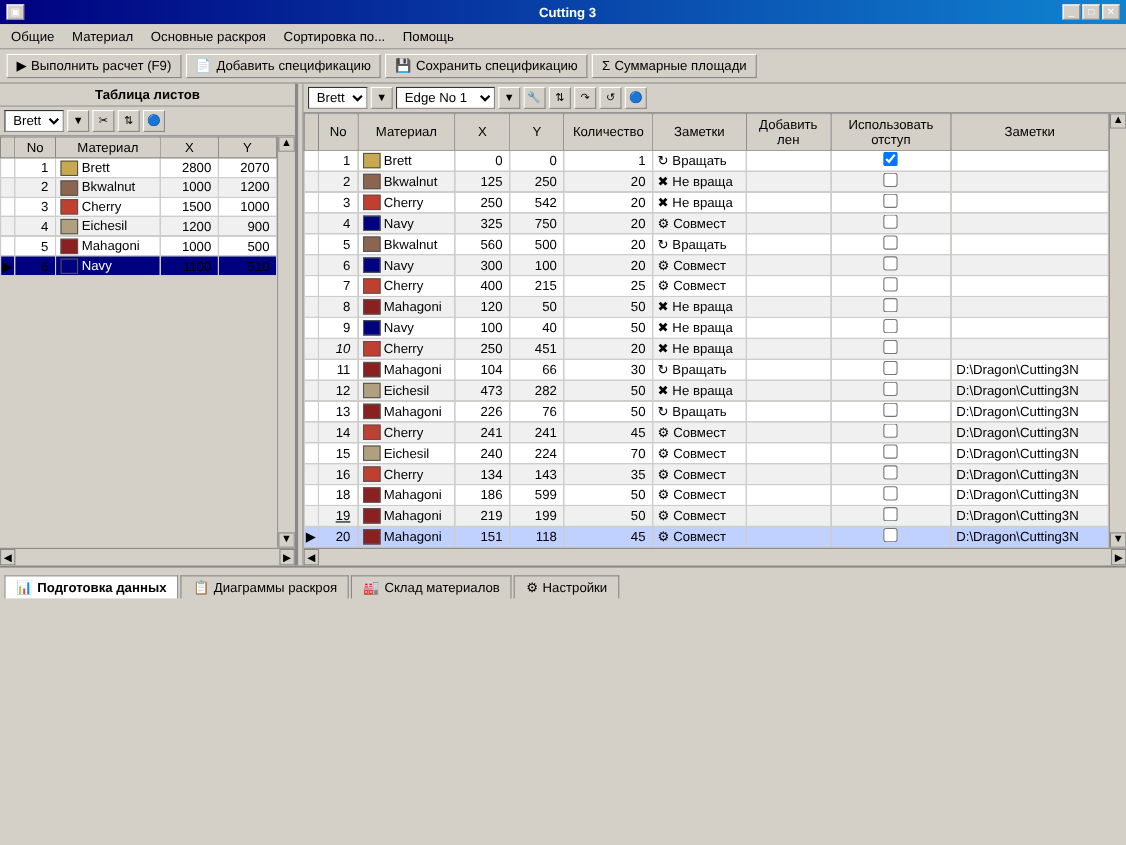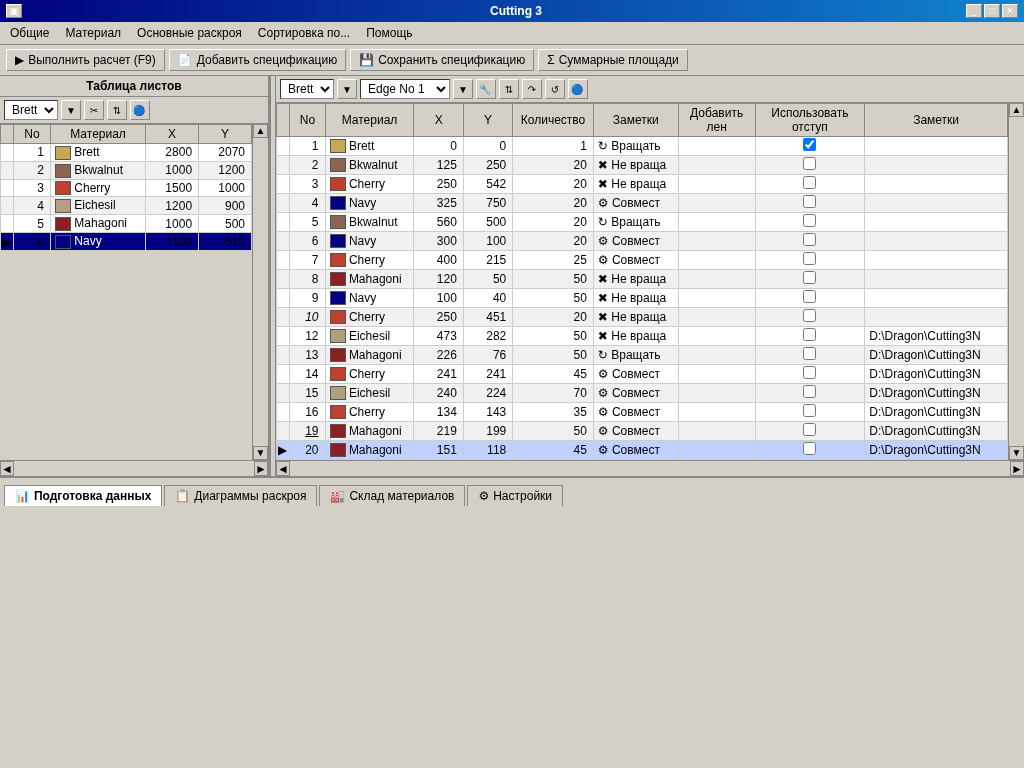--- a/index.html
+++ b/index.html
@@ -580,20 +580,40 @@
       <span> Не враща</span>
     </td>
     <td style="width:70px;"></td>
     <td class="checkbox-cell" style="width:100px;">
       <input type="checkbox" style="">
     </td>
     <td style="width:130px; overflow:hidden; text-overflow:ellipsis;"></td>
   </tr>
               <tr>
     <td style="width:12px; padding:1px;"></td>
+    <td class="num-cell" style="width:32px;">11</td>
+    <td style="width:80px;">
+      <span class="color-swatch" style="background:#8B2020;"></span>
+      <span> Mahagoni</span>
+    </td>
+    <td class="num-cell" style="width:45px;">104</td>
+    <td class="num-cell" style="width:45px;">66</td>
+    <td class="num-cell" style="width:65px;">30</td>
+    <td style="width:75px;">
+      <span>↻</span>
+      <span> Вращать</span>
+    </td>
+    <td style="width:70px;"></td>
+    <td class="checkbox-cell" style="width:100px;">
+      <input type="checkbox" style="">
+    </td>
+    <td style="width:130px; overflow:hidden; text-overflow:ellipsis;">D:\Dragon\Cutting3N</td>
+  </tr>
+              <tr>
+    <td style="width:12px; padding:1px;"></td>
     <td class="num-cell" style="width:32px;">12</td>
     <td style="width:80px;">
       <span class="color-swatch" style="background:#b0a080;"></span>
       <span> Eichesil</span>
     </td>
     <td class="num-cell" style="width:45px;">473</td>
     <td class="num-cell" style="width:45px;">282</td>
     <td class="num-cell" style="width:65px;">50</td>
     <td style="width:75px;">
       <span>✖</span>
@@ -668,20 +688,40 @@
               <tr>
     <td style="width:12px; padding:1px;"></td>
     <td class="num-cell" style="width:32px;">16</td>
     <td style="width:80px;">
       <span class="color-swatch" style="background:#c04030;"></span>
       <span> Cherry</span>
     </td>
     <td class="num-cell" style="width:45px;">134</td>
     <td class="num-cell" style="width:45px;">143</td>
     <td class="num-cell" style="width:65px;">35</td>
+    <td style="width:75px;">
+      <span>⚙</span>
+      <span> Совмест</span>
+    </td>
+    <td style="width:70px;"></td>
+    <td class="checkbox-cell" style="width:100px;">
+      <input type="checkbox" style="">
+    </td>
+    <td style="width:130px; overflow:hidden; text-overflow:ellipsis;">D:\Dragon\Cutting3N</td>
+  </tr>
+              <tr>
+    <td style="width:12px; padding:1px;"></td>
+    <td class="num-cell" style="width:32px;">18</td>
+    <td style="width:80px;">
+      <span class="color-swatch" style="background:#8B2020;"></span>
+      <span> Mahagoni</span>
+    </td>
+    <td class="num-cell" style="width:45px;">186</td>
+    <td class="num-cell" style="width:45px;">599</td>
+    <td class="num-cell" style="width:65px;">50</td>
     <td style="width:75px;">
       <span>⚙</span>
       <span> Совмест</span>
     </td>
     <td style="width:70px;"></td>
     <td class="checkbox-cell" style="width:100px;">
       <input type="checkbox" style="">
     </td>
     <td style="width:130px; overflow:hidden; text-overflow:ellipsis;">D:\Dragon\Cutting3N</td>
   </tr>

